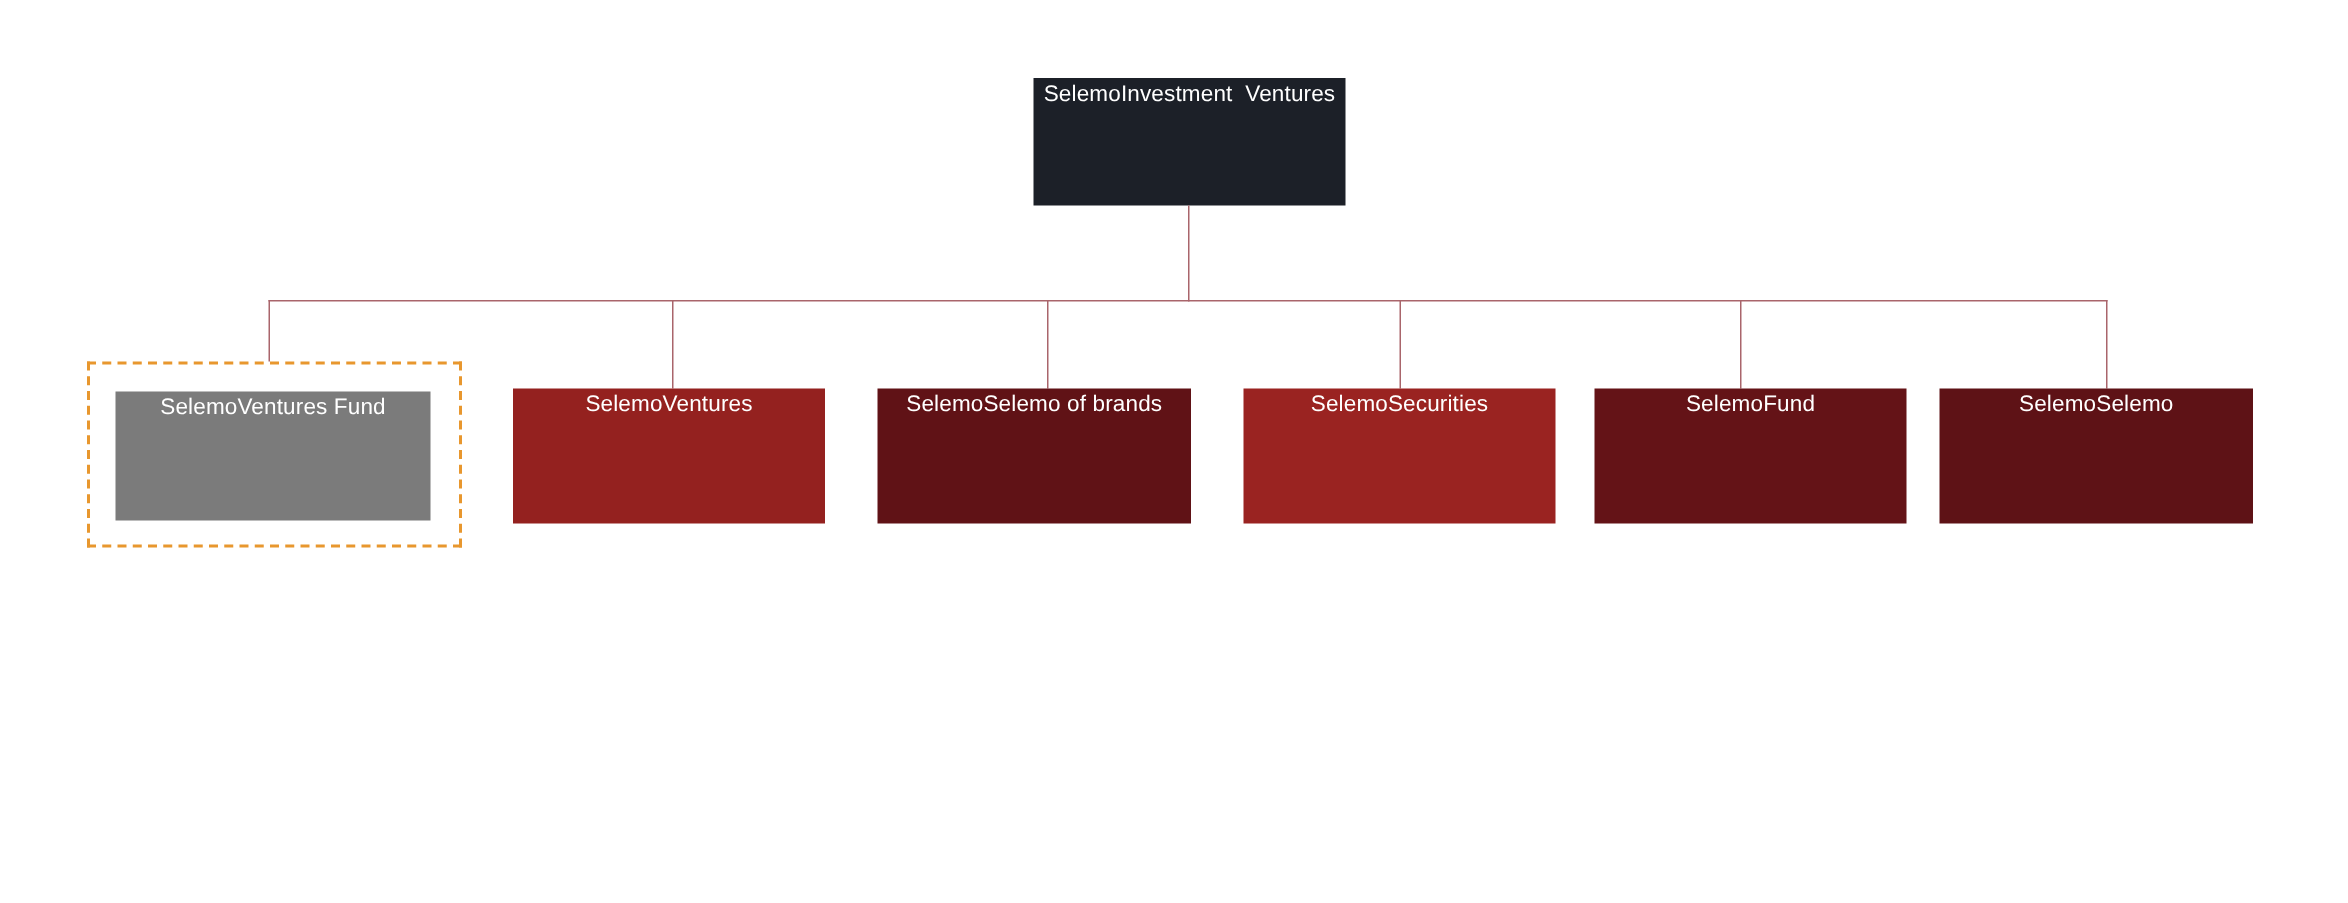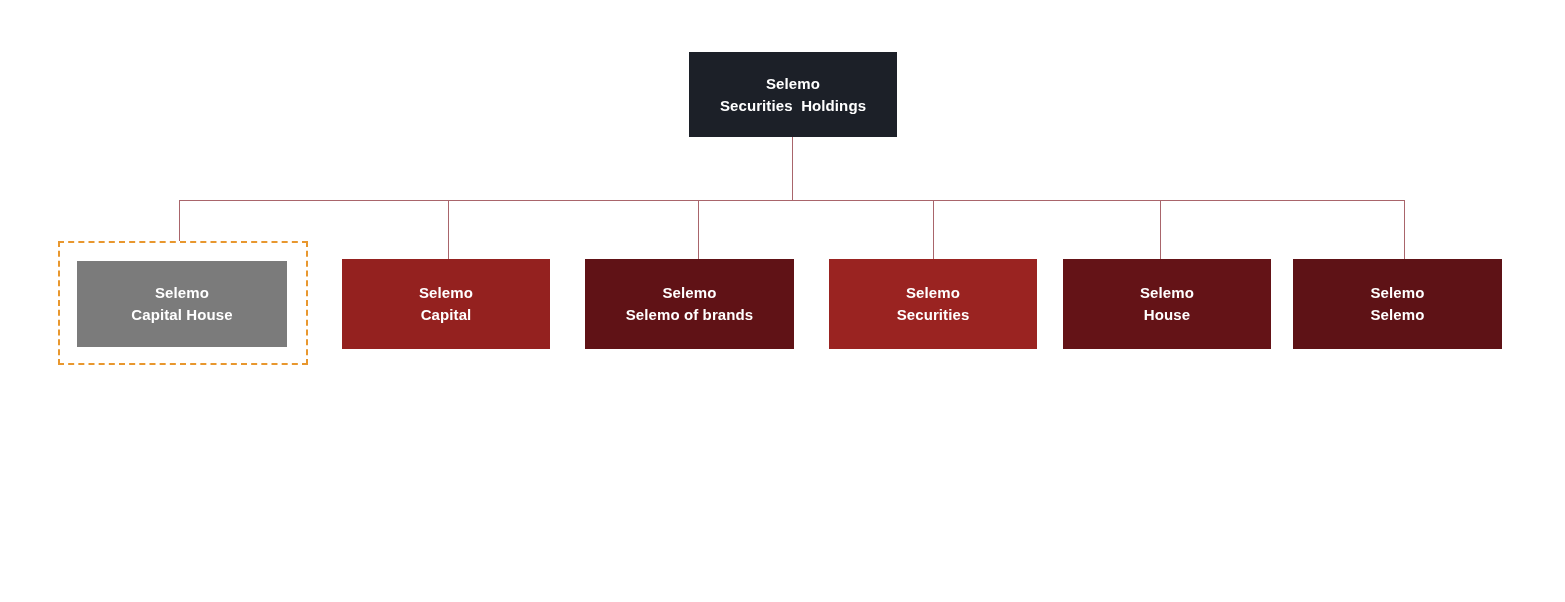--- a/index.html
+++ b/index.html
@@ -26,30 +26,27 @@
     background: #a9656b;
   }
   .connector.h { height: 1px; }
   .connector.v { width: 1px; }
 
   
   .node {
     position: absolute;
     box-sizing: border-box;
     display: flex;
-    flex-direction: column;
-    align-items: center;
     justify-content: center;
     text-align: center;
     color: #ffffff;
     font-size: 15px;
     line-height: 22px;
     letter-spacing: 0.1px;
     white-space: pre;
-    font-weight: bold;
   }
   .node .line1,
   .node .line2 { display: block; }
 
   #root-node {
     left: 689px;
     top: 52px;
     width: 208px;
     height: 85px;
     background: #1c2028;
@@ -81,59 +78,59 @@
     background: #7b7b7b;
   }
 </style>
 </head>
 <body>
 
 <div id="canvas">
 
   <div class="node" id="root-node">
     <span class="line1">Selemo</span>
-    <span class="line2">Securities  Holdings</span>
+    <span class="line2">Investment  Ventures</span>
   </div>
 
   <div class="connector v" style="left:792px; top:137px; height:64px;"></div>
 
   <div class="connector h" style="left:179px; top:200px; width:1226px;"></div>
 
   <div class="connector v" style="left:179px; top:200px; height:41px;"></div>
   <div class="connector v" style="left:448px; top:200px; height:59px;"></div>
   <div class="connector v" style="left:698px; top:200px; height:59px;"></div>
   <div class="connector v" style="left:933px; top:200px; height:59px;"></div>
   <div class="connector v" style="left:1160px; top:200px; height:59px;"></div>
   <div class="connector v" style="left:1404px; top:200px; height:59px;"></div>
 
   <div id="selection-wrapper"></div>
 
   <div class="node" id="node-capital-fund">
     <span class="line1">Selemo</span>
-    <span class="line2">Capital House</span>
+    <span class="line2">Ventures Fund</span>
   </div>
 
   <div class="node child" id="node-ventures" style="left:342px; background:#94211f;">
     <span class="line1">Selemo</span>
-    <span class="line2">Capital</span>
+    <span class="line2">Ventures</span>
   </div>
 
   <div class="node child" id="node-house-of-brands" style="left:585px; width:209px; background:#601216;">
     <span class="line1">Selemo</span>
     <span class="line2">Selemo of brands</span>
   </div>
 
   <div class="node child" id="node-securities" style="left:829px; background:#9a2321;">
     <span class="line1">Selemo</span>
     <span class="line2">Securities</span>
   </div>
 
   <div class="node child" id="node-media" style="left:1063px; background:#641317;">
     <span class="line1">Selemo</span>
-    <span class="line2">House</span>
+    <span class="line2">Fund</span>
   </div>
 
   <div class="node child" id="node-energy" style="left:1293px; width:209px; background:#5e1216;">
     <span class="line1">Selemo</span>
     <span class="line2">Selemo</span>
   </div>
 
 </div>
 
 </body></html>

